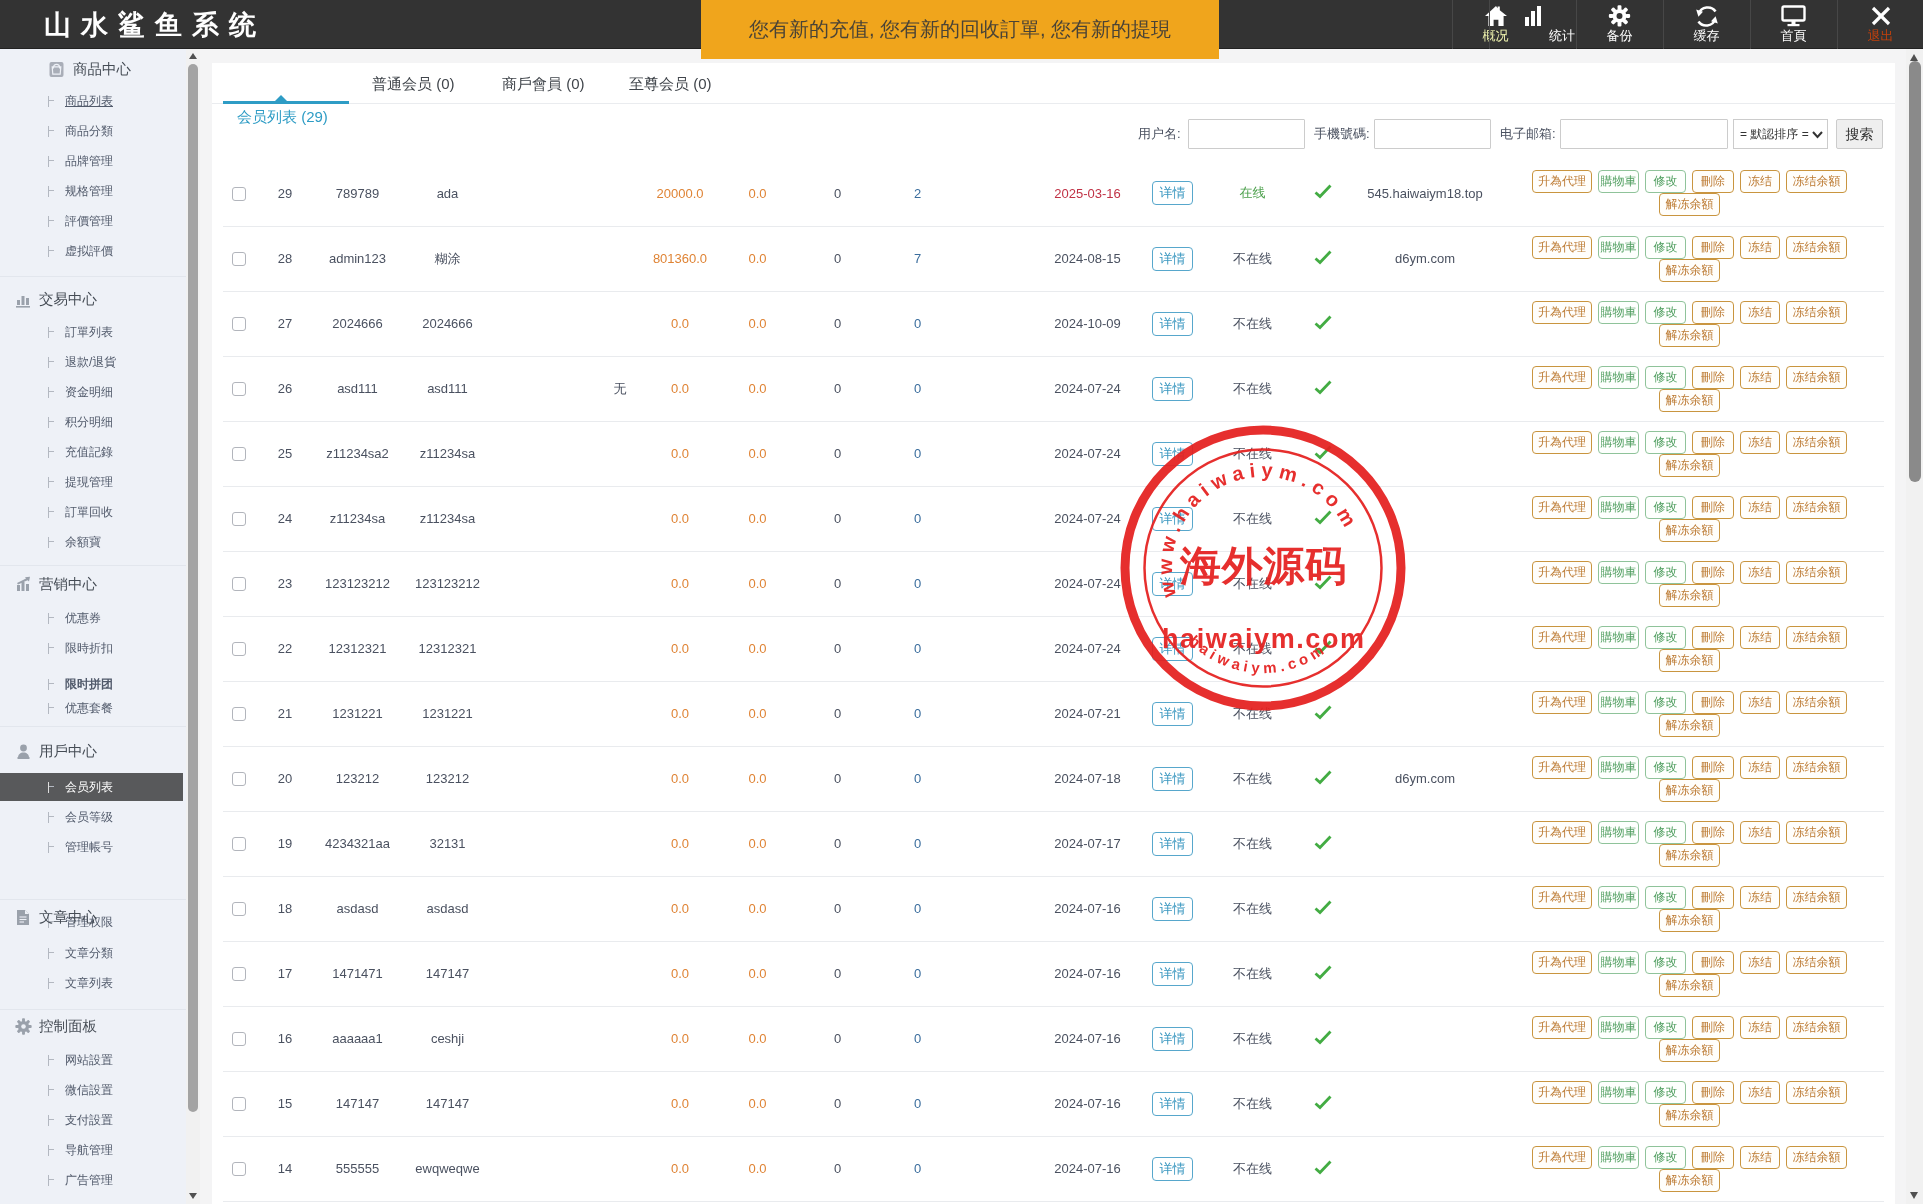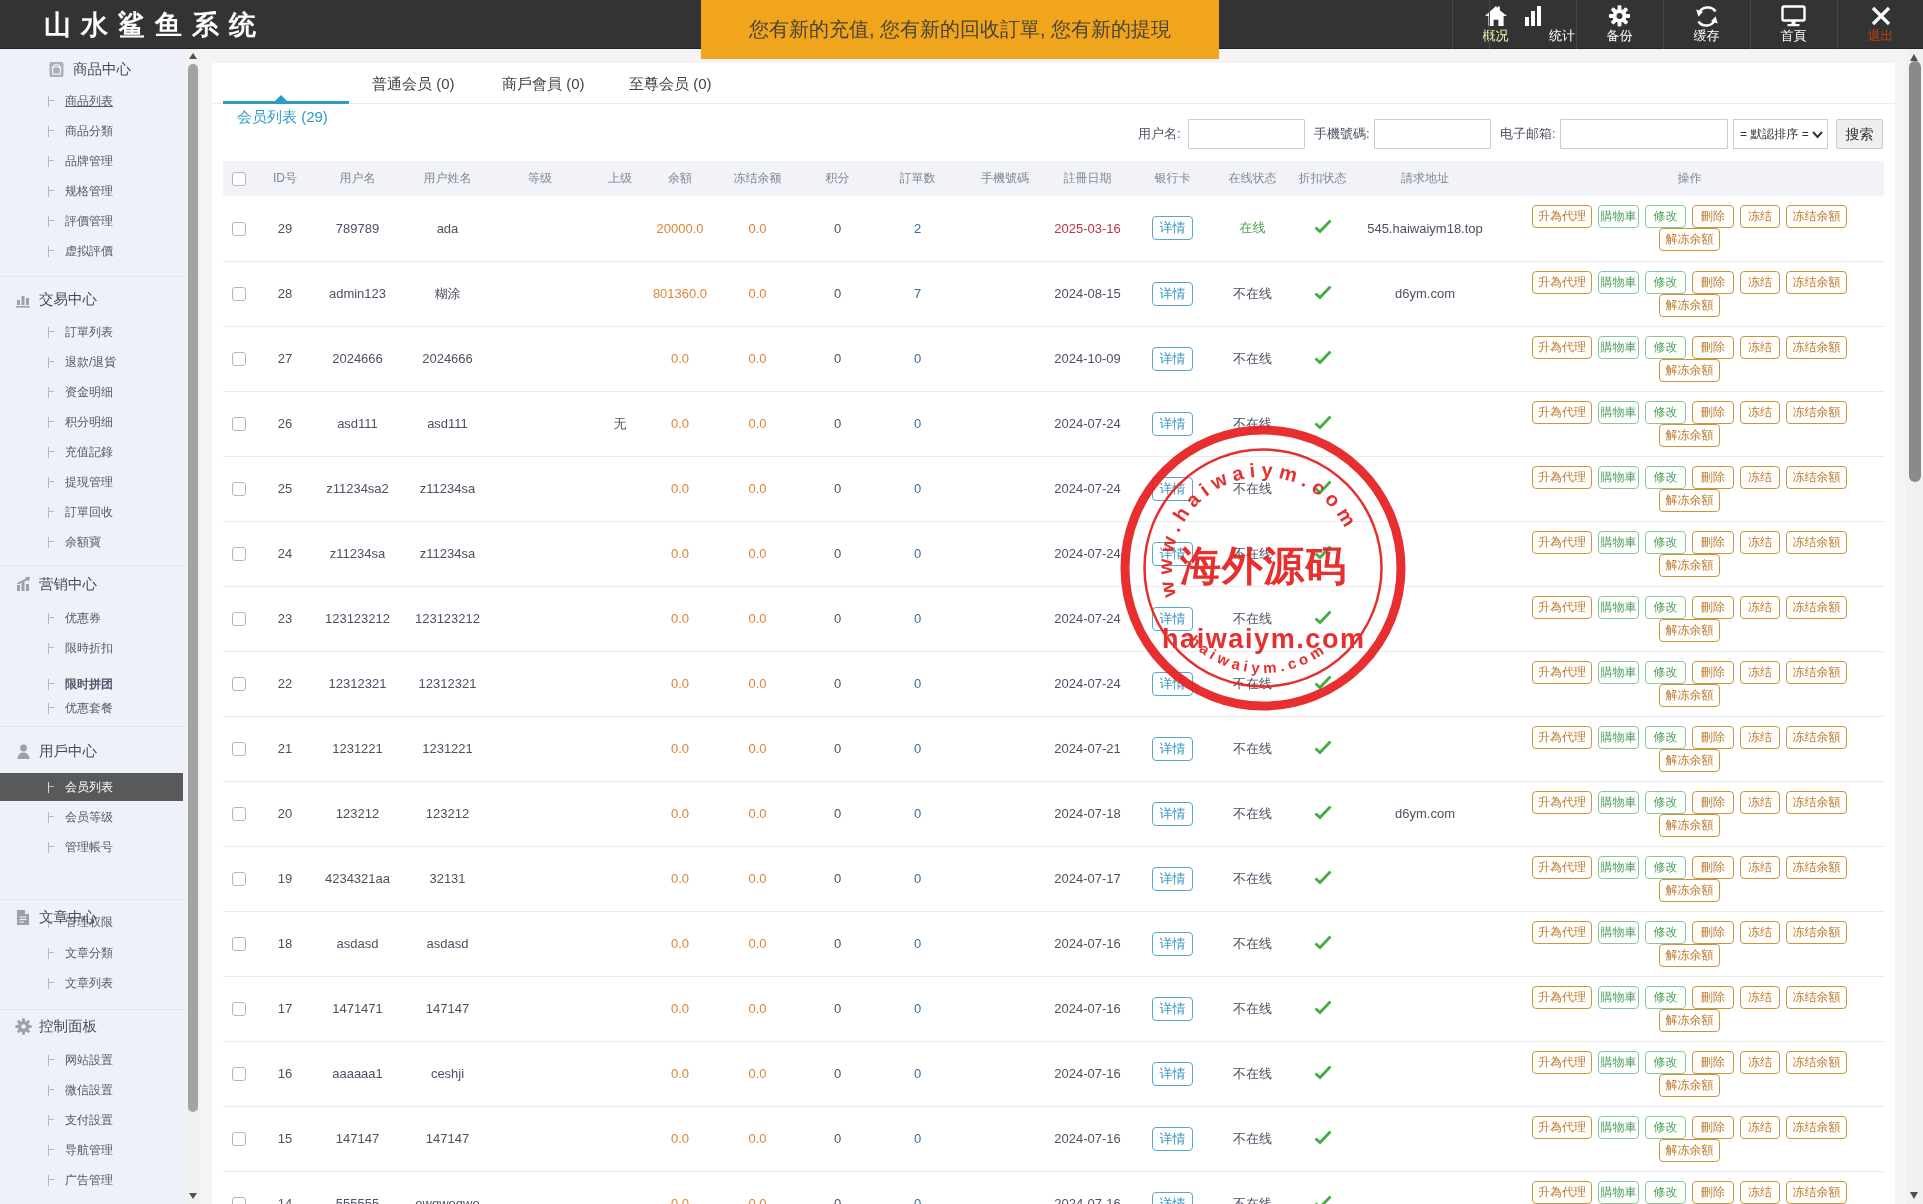--- a/index.html
+++ b/index.html
@@ -239,39 +239,20 @@
       <col style="width:95px;">
       <col style="width:80px;">
       <col style="width:85px;">
       <col style="width:85px;">
       <col style="width:75px;">
       <col style="width:65px;">
       <col style="width:140px;">
       <col style="width:389px;">
     </colgroup>
 <tbody>
-      <tr>
-        <th><span class="cb"></span></th>
-        <th>ID号</th>
-        <th>用户名</th>
-        <th>用户姓名</th>
-        <th>等级</th>
-        <th>上级</th>
-        <th>余額</th>
-        <th>冻结余额</th>
-        <th>积分</th>
-        <th>訂單数</th>
-        <th>手機號碼</th>
-        <th>註冊日期</th>
-        <th>银行卡</th>
-        <th>在线状态</th>
-        <th>折扣状态</th>
-        <th>請求地址</th>
-        <th>操作</th>
-      </tr>
 <tr>
         <td><span class="cb"></span></td>
         <td>29</td>
         <td>789789</td>
         <td>ada</td>
         <td></td>
         <td></td>
         <td class="oj">20000.0</td>
         <td class="oj">0.0</td>
         <td>0</td>

